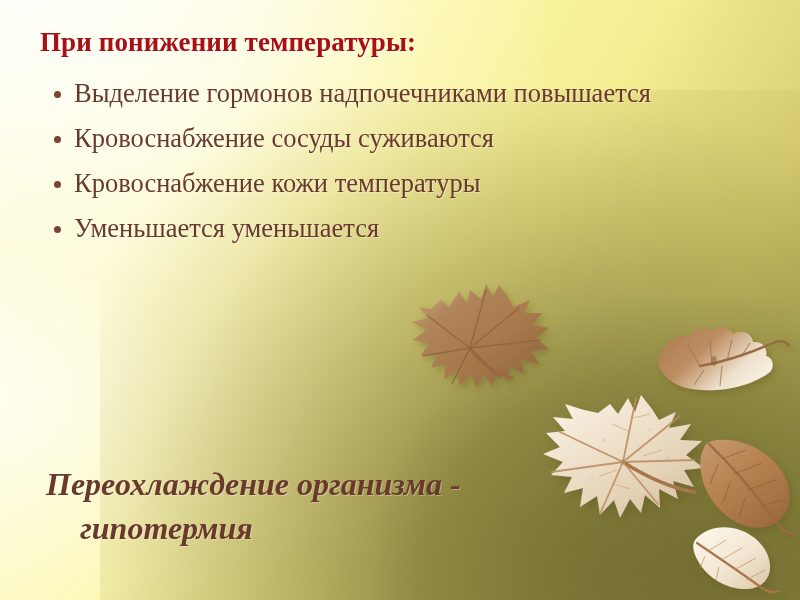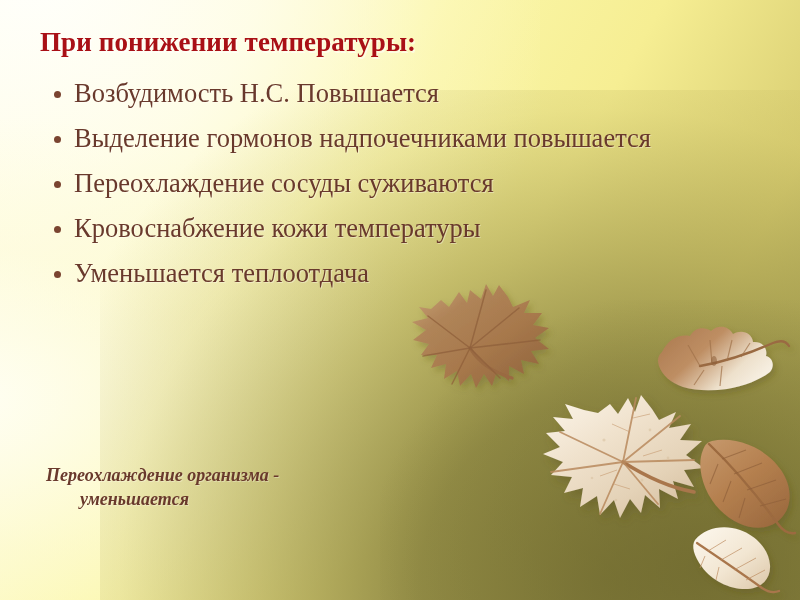--- a/index.html
+++ b/index.html
@@ -136,21 +136,21 @@
     height: 7px;
     border-radius: 50%;
     background: #7A4430;
   }
   li.tight { margin-bottom: 8px; }
   .closing {
     position: absolute;
     left: 46px;
     top: 463px;
     width: 620px;
-    font-size: 18px;
+    font-size: 32px;
     font-weight: bold;
     font-style: italic;
     color: #69392C;
     line-height: 1.36;
     text-shadow: 1px 1px 0 rgba(255,255,255,0.3);
   }
   .closing .l2 {
     display: block;
     padding-left: 34px;
   }
@@ -342,26 +342,25 @@
         <path d="M719,567 L716,580"></path>
       </g>
     </g>
   </svg>
 
   <div class="content">
 
     <div class="slide-title">При понижении температуры:</div>
 
     <ul class="bullets">
-      <li>Возбудимость Н.С. Повышается</li>
       <li>Выделение гормонов надпочечниками повышается</li>
-      <li class="tight">Переохлаждение сосуды суживаются</li>
+      <li class="tight">Кровоснабжение сосуды суживаются</li>
       <li class="tight">Кровоснабжение кожи температуры</li>
-      <li class="tight">Уменьшается теплоотдача</li>
+      <li class="tight">Уменьшается уменьшается</li>
     </ul>
 
     <div class="closing">
       <span class="l1">Переохлаждение организма -</span>
-      <span class="l2">уменьшается</span>
+      <span class="l2">гипотермия</span>
     </div>
 
   </div>
 </div>
 
 </body></html>

